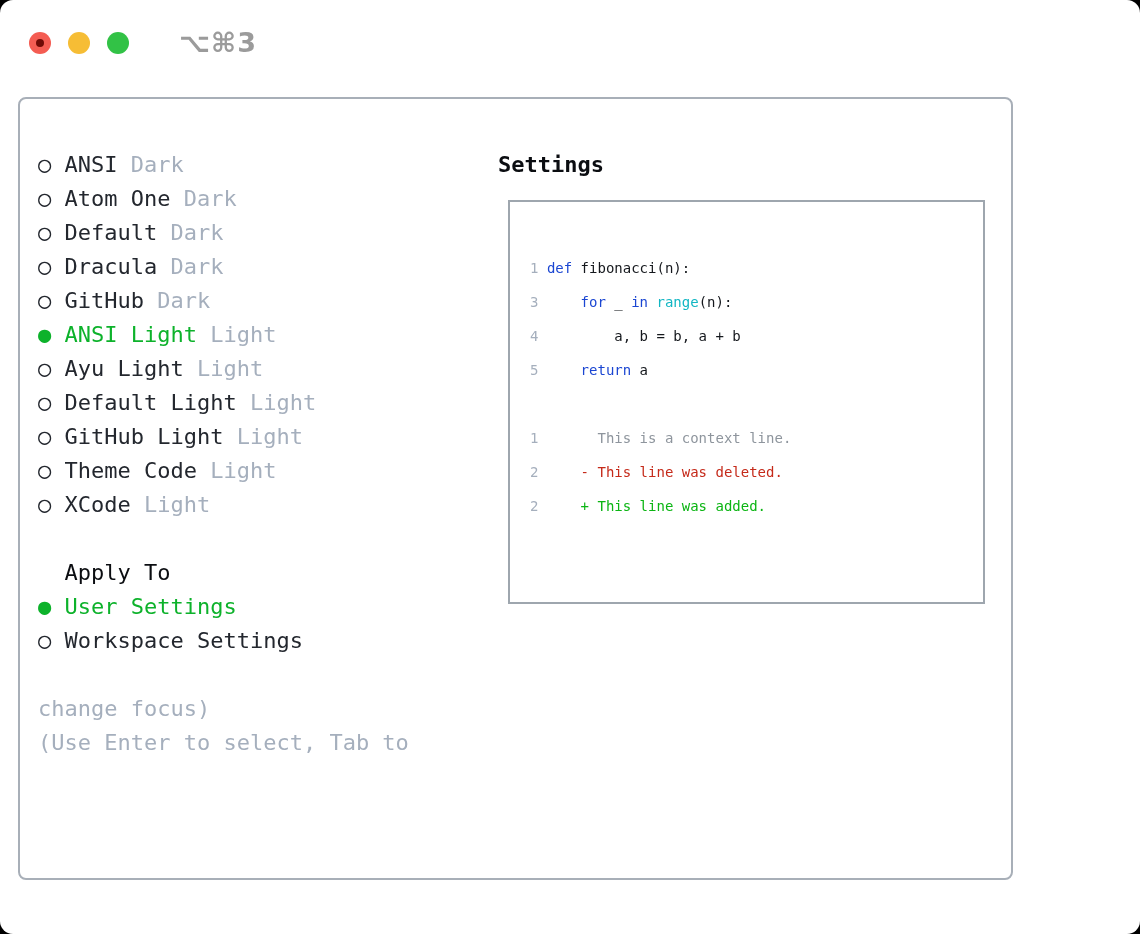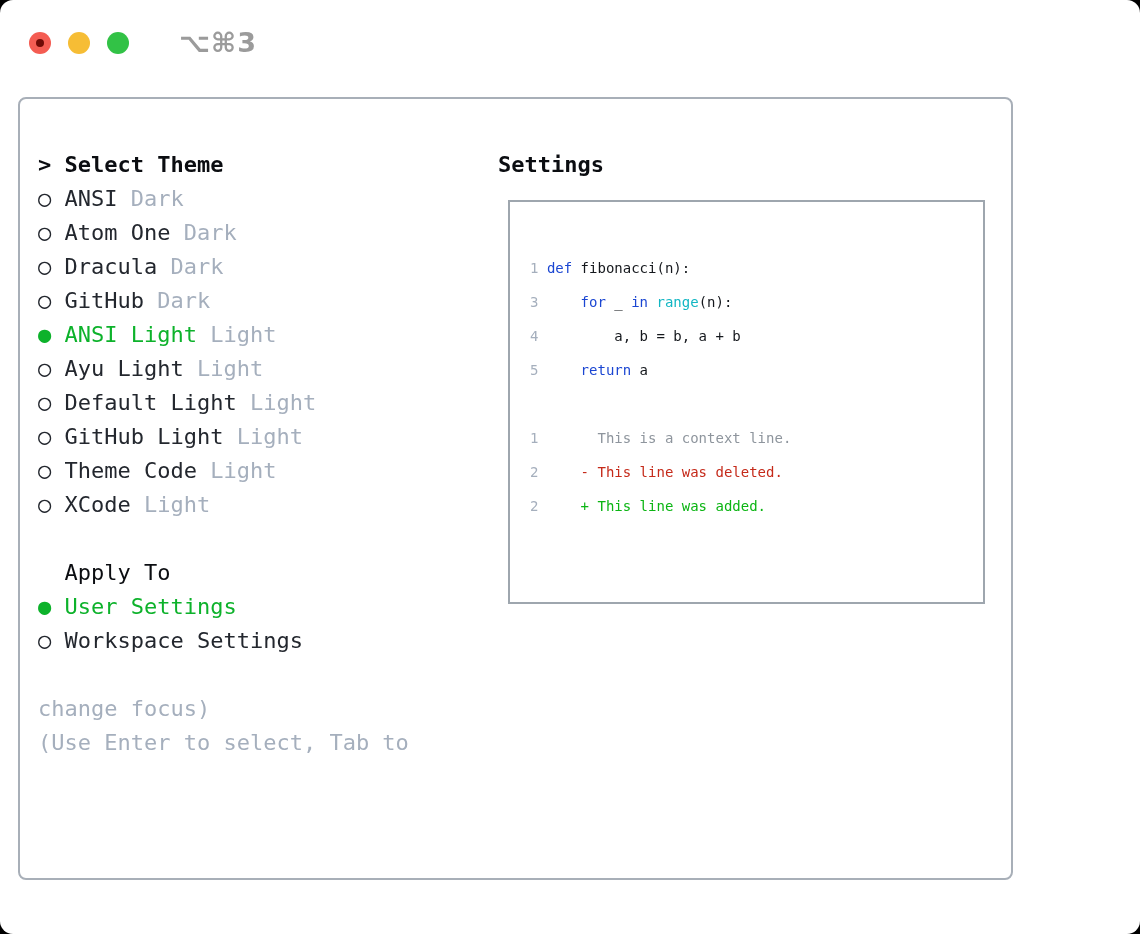--- a/index.html
+++ b/index.html
@@ -86,24 +86,24 @@
         <span class="dot"></span>
       </span>
     <span class="light yellow"></span>
     <span class="light green"></span>
     <span class="shortcut">⌥⌘3</span>
   </div>
 
   <div class="window">
 
     <div class="left-col">
-      <div class="row header-row"><span class="prefix">&gt;</span><span class="hdr">Select Theme</span></div>
       <div id="theme-list">
           <div class="row theme-item"><span class="bullet">○</span><span class="tname">ANSI</span><span class="variant">Dark</span></div>
           <div class="row theme-item"><span class="bullet">○</span><span class="tname">Atom One</span><span class="variant">Dark</span></div>
+          <div class="row theme-item"><span class="bullet">○</span><span class="tname">Default</span><span class="variant">Dark</span></div>
           <div class="row theme-item"><span class="bullet">○</span><span class="tname">Dracula</span><span class="variant">Dark</span></div>
           <div class="row theme-item"><span class="bullet">○</span><span class="tname">GitHub</span><span class="variant">Dark</span></div>
           <div class="row theme-item selected"><span class="bullet">●</span><span class="tname">ANSI Light</span><span class="variant">Light</span></div>
           <div class="row theme-item"><span class="bullet">○</span><span class="tname">Ayu Light</span><span class="variant">Light</span></div>
           <div class="row theme-item"><span class="bullet">○</span><span class="tname">Default Light</span><span class="variant">Light</span></div>
           <div class="row theme-item"><span class="bullet">○</span><span class="tname">GitHub Light</span><span class="variant">Light</span></div>
           <div class="row theme-item"><span class="bullet">○</span><span class="tname">Theme Code</span><span class="variant">Light</span></div>
           <div class="row theme-item"><span class="bullet">○</span><span class="tname">XCode</span><span class="variant">Light</span></div>
         </div>
       <div class="row"></div>

